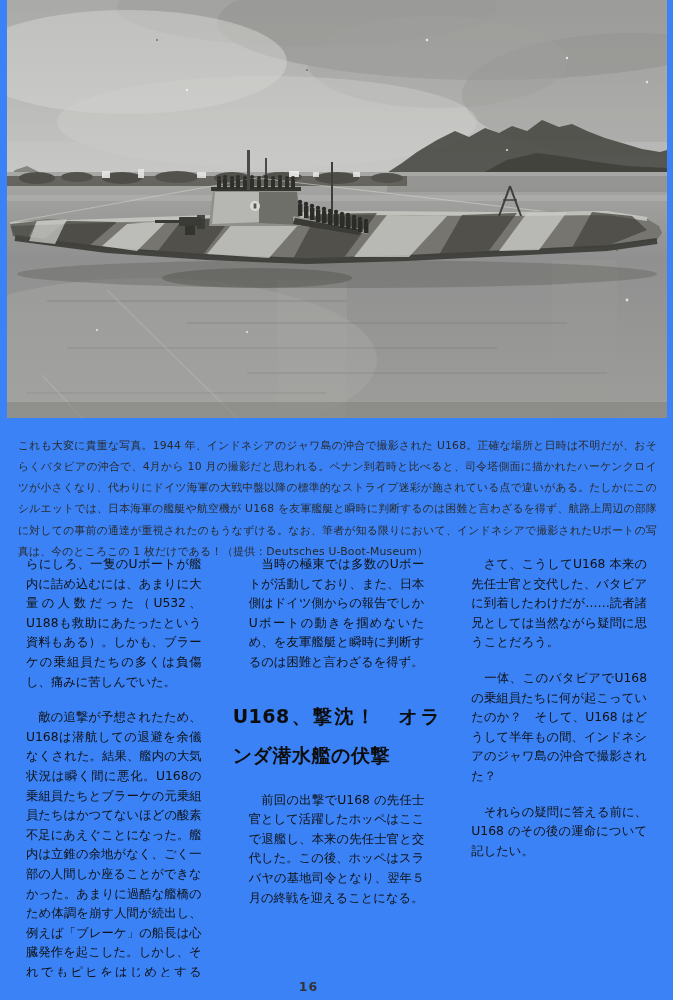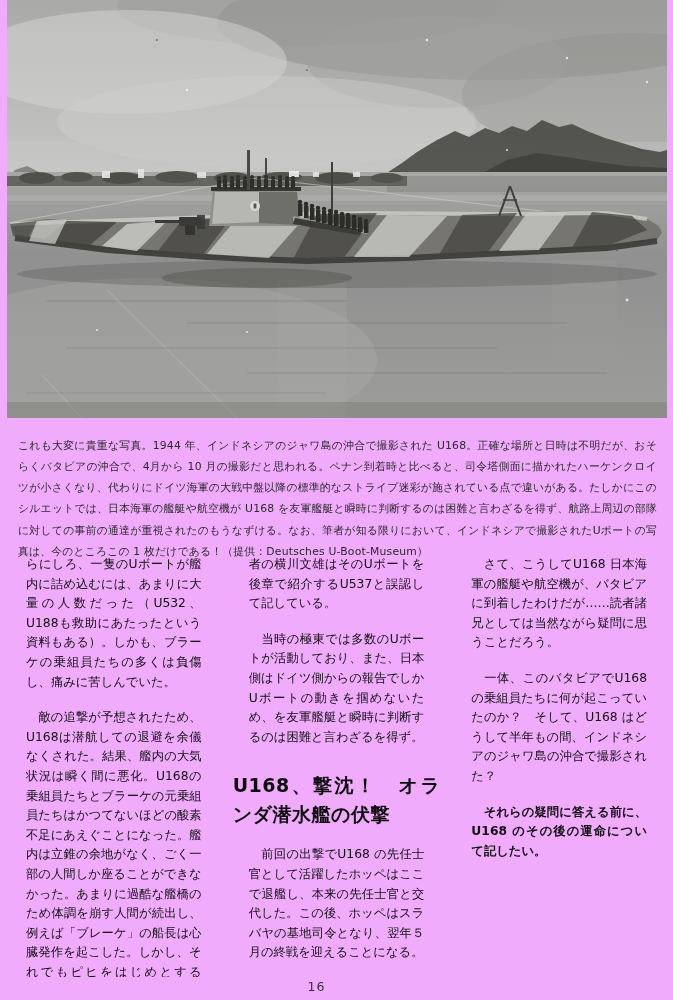--- a/index.html
+++ b/index.html
@@ -2,21 +2,21 @@
 <html lang="ja"><head>
 <meta charset="utf-8">
 <style>
   html,body{margin:0;padding:0;background:#ffffff;}
   body{
     width:673px;height:1000px;
     font-family:"DejaVu Sans","Liberation Sans",sans-serif;
     color:#121212;
     -webkit-font-smoothing:antialiased;
   }
-  .page{position:relative;width:673px;height:1000px;background:#f0abfc;overflow:hidden;}
+  .page{position:relative;width:673px;height:1000px;background:#3b82f6;overflow:hidden;}
 
   
   .photo-wrap{position:absolute;left:7px;top:0;width:660px;height:418px;background:#b9b9b7;}
   .photo-wrap svg{display:block;width:660px;height:418px;}
 
   
   .caption{
     position:absolute;left:18px;top:424px;width:639px;
     font-size:10.8px;line-height:21.2px;letter-spacing:.2px;
     text-align:justify;color:#2a2a2a;
@@ -26,29 +26,29 @@
   .columns{
     position:absolute;left:10px;top:539px;width:653px;height:438px;
     display:flex;gap:15px;
   }
   .column{
     flex:1 1 0;min-width:0;overflow:hidden;
     font-size:12.3px;line-height:19.6px;
     text-align:justify;color:#111111;
   }
   .column p{margin:16px;}
-  .column p.gap{margin-top:14px;font-weight:bold;}
+  .column p.gap{margin-top:14px;}
   .column h2{
-    font-size:19px;font-weight:bold;line-height:29px;
+    font-size:19px;font-weight:bold;line-height:39px;
     margin:24px 0 12px 0;color:#0d0d0d;letter-spacing:.5px;
   }
 
   .pageno{
-    position:absolute;left:8px;top:979px;width:617px;
-    text-align:center;font-size:12.5px;letter-spacing:1px;color:#333333;
+    position:absolute;left:0;top:979px;width:617px;
+    text-align:center;font-size:12.5px;letter-spacing:1px;color:#333333;font-weight:bold;
   }
 </style>
 </head>
 <body>
 
 <div class="page">
 
   <div class="photo-wrap">
     <svg viewBox="0 0 660 418" preserveAspectRatio="none">
       <defs>
@@ -232,27 +232,26 @@
 
   <p class="caption">これも大変に貴重な写真。1944 年、インドネシアのジャワ島の沖合で撮影された U168。正確な場所と日時は不明だが、おそらくバタビアの沖合で、4月から 10 月の撮影だと思われる。ペナン到着時と比べると、司令塔側面に描かれたハーケンクロイツが小さくなり、代わりにドイツ海軍の大戦中盤以降の標準的なストライプ迷彩が施されている点で違いがある。たしかにこのシルエットでは、日本海軍の艦艇や航空機が U168 を友軍艦艇と瞬時に判断するのは困難と言わざるを得ず、航路上周辺の部隊に対しての事前の通達が重視されたのもうなずける。なお、筆者が知る限りにおいて、インドネシアで撮影されたUボートの写真は、今のところこの 1 枚だけである！（提供：Deutsches U-Boot-Museum）</p>
 
   <div class="columns">
     <div class="column">
         <p>らにしろ、一隻のUボートが艦内に詰め込むには、あまりに大量の人数だった（U532、U188も救助にあたったという資料もある）。しかも、ブラーケの乗組員たちの多くは負傷し、痛みに苦しんでいた。</p>
         <p>　敵の追撃が予想されたため、U168は潜航しての退避を余儀なくされた。結果、艦内の大気状況は瞬く間に悪化。U168の乗組員たちとブラーケの元乗組員たちはかつてないほどの酸素不足にあえぐことになった。艦内は立錐の余地がなく、ごく一部の人間しか座ることができなかった。あまりに過酷な艦橋のため体調を崩す人間が続出し、例えば「ブレーケ」の船長は心臓発作を起こした。しかし、それでもピヒをはじめとするU168の乗組員たちはブレーケの負傷者たちを治療し、艦の維持に努めた。</p>
         <p>　ピヒたちの努力のかいあり、1944年3月24日、U168はドイツ海軍の基地があるインドネシアのバタビアに到着した。</p>
       </div>
     <div class="column">
-        <p>者の横川文雄はそのUボートを後章で紹介するU537と誤認して記している。</p>
         <p>　当時の極東では多数のUボートが活動しており、また、日本側はドイツ側からの報告でしかUボートの動きを掴めないため、を友軍艦艇と瞬時に判断するのは困難と言わざるを得ず。</p>
         <h2>U168、撃沈！　オランダ潜水艦の伏撃</h2>
         <p>　前回の出撃でU168 の先任士官として活躍したホッペはここで退艦し、本来の先任士官と交代した。この後、ホッペはスラバヤの基地司令となり、翌年５月の終戦を迎えることになる。</p>
       </div>
     <div class="column">
-        <p>　さて、こうしてU168 日本海軍の艦艇や航空機が、バタビアに到着したわけだが……読者諸兄としては当然ながら疑問に思うことだろう。</p>
+        <p>　さて、こうしてU168 本来の先任士官と交代した、バタビアに到着したわけだが……読者諸兄としては当然ながら疑問に思うことだろう。</p>
         <p>　一体、このバタビアでU168 の乗組員たちに何が起こっていたのか？　そして、U168 はどうして半年もの間、インドネシアのジャワ島の沖合で撮影された？</p>
         <p class="gap">　それらの疑問に答える前に、U168 のその後の運命について記したい。</p>
       </div>
   </div>
 
   <div class="pageno">16</div>
 
 </div>
 
 </body></html>

